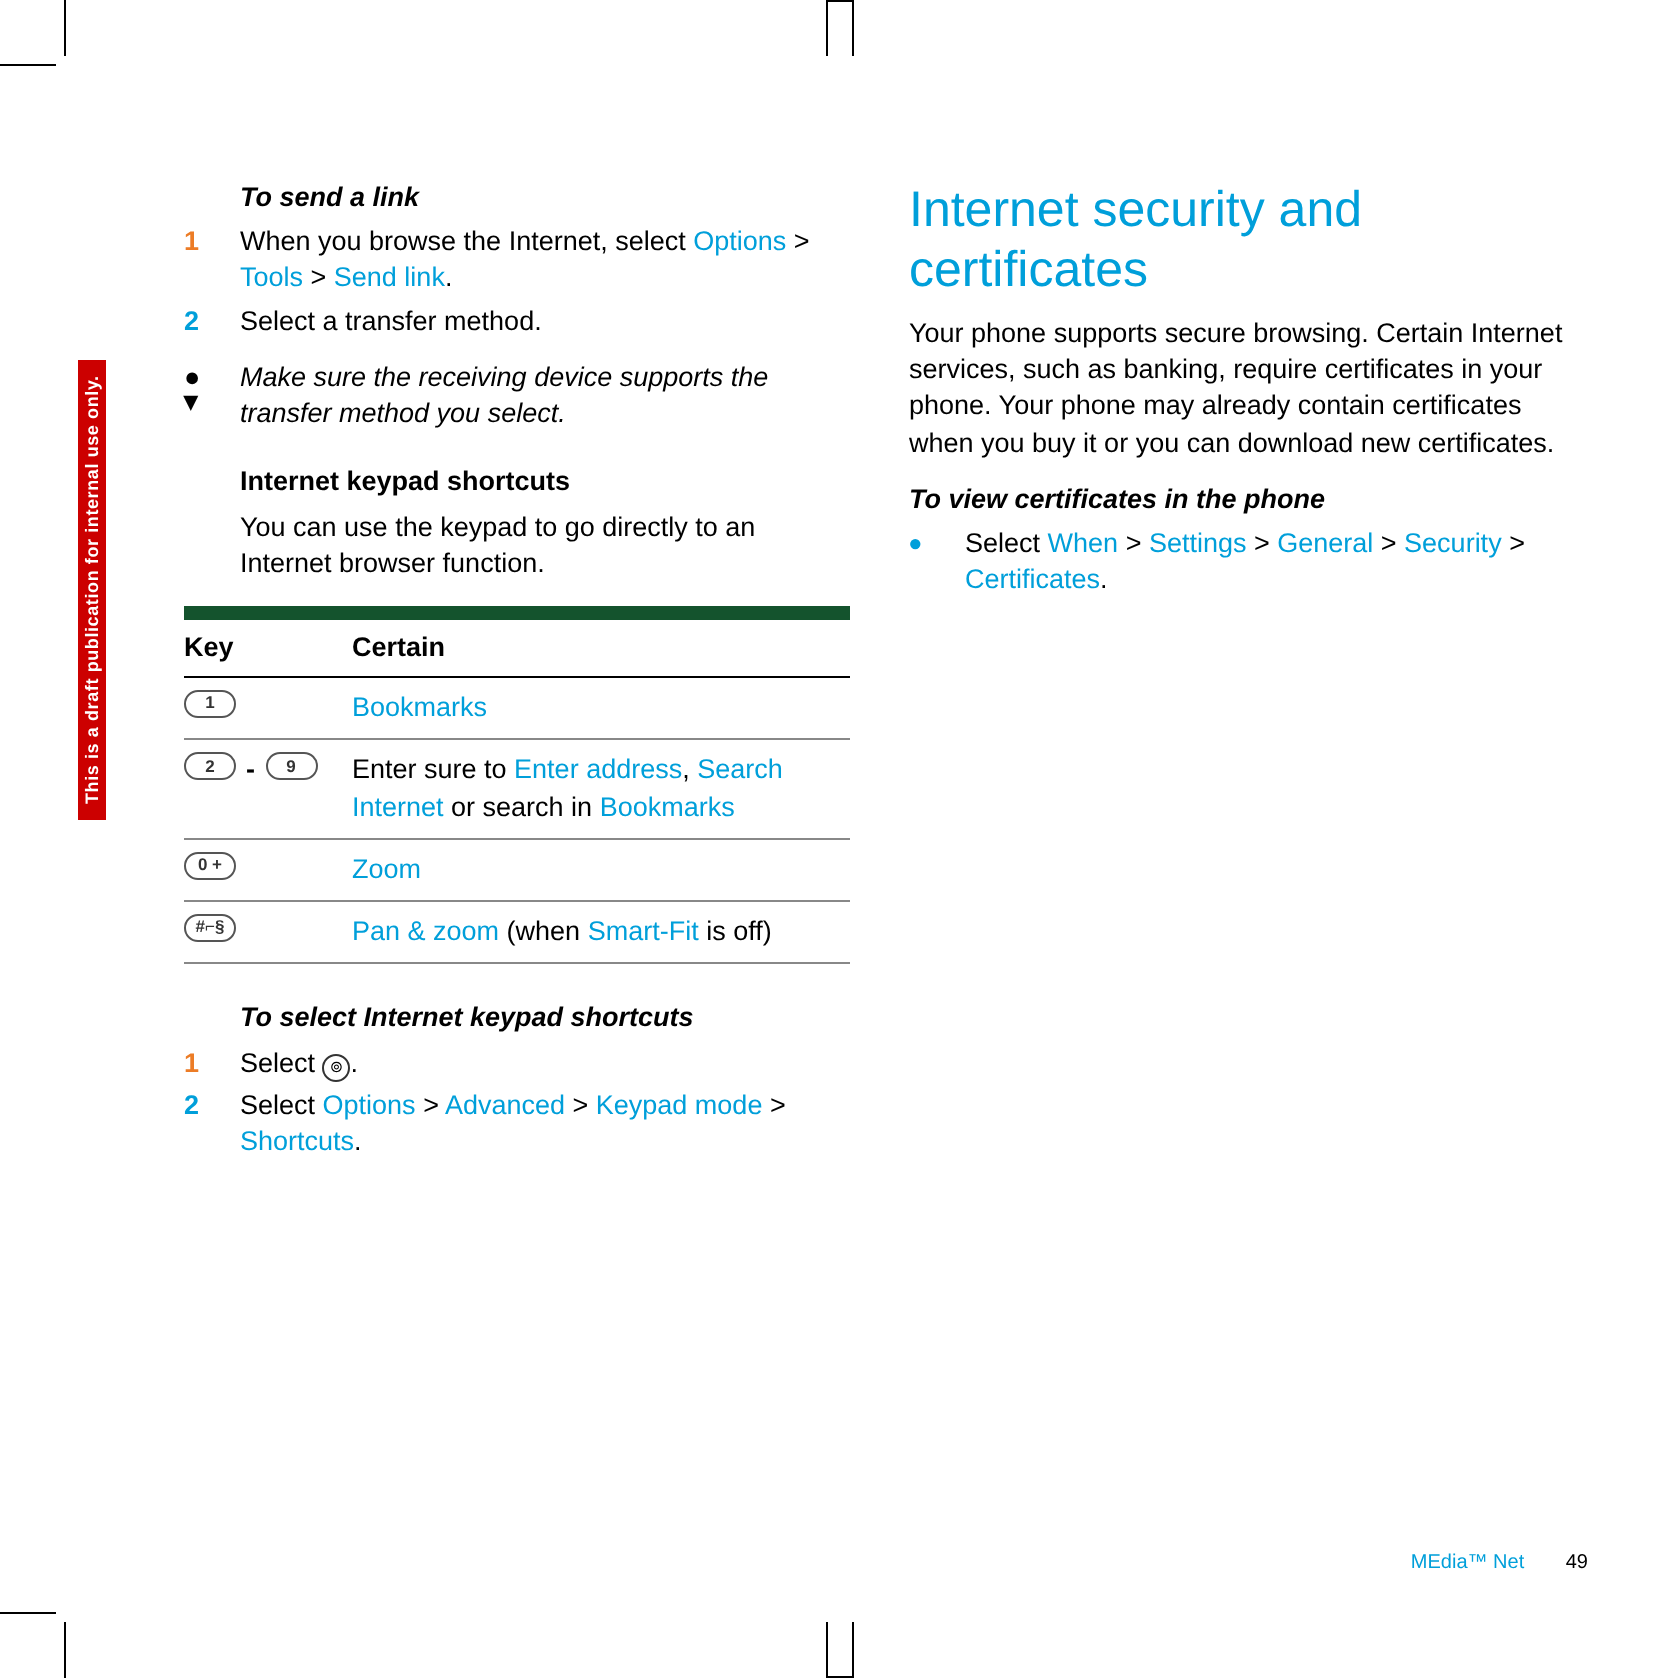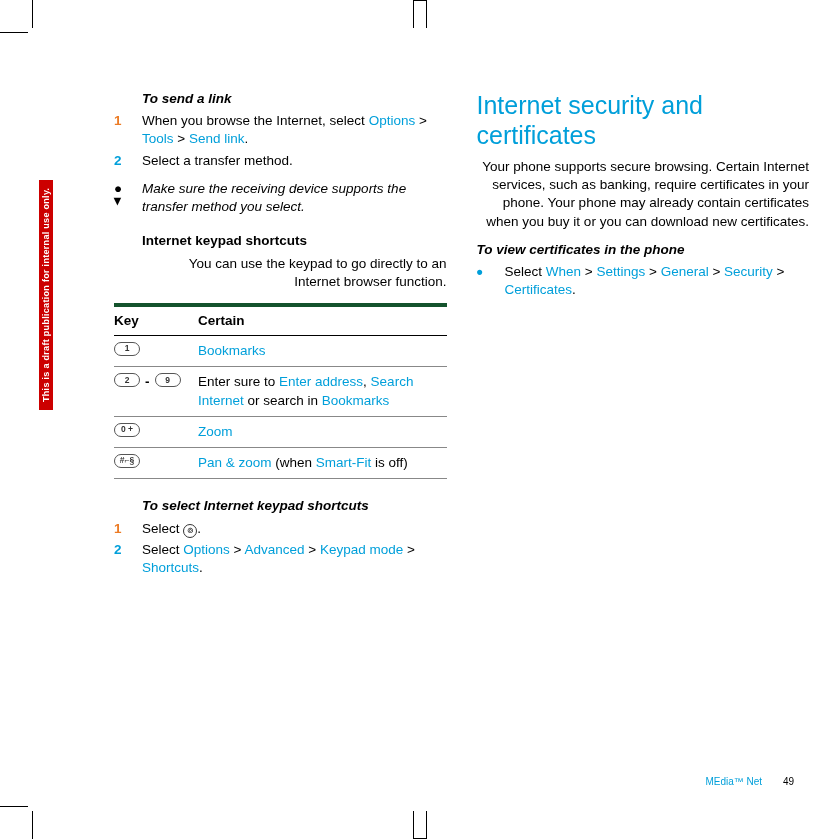--- a/index.html
+++ b/index.html
@@ -11,46 +11,46 @@
     .crop-tl-v { top: 0; left: 32px; width: 1px; height: 28px; }
     .crop-bl-h { bottom: 32px; left: 0; width: 28px; height: 1px; }
     .crop-bl-v { bottom: 0; left: 32px; width: 1px; height: 28px; }
     .crop-mark-top { top: 0; left: 413px; width: 14px; height: 28px; border: 1px solid #000; border-bottom: none; }
     .crop-mark-bottom { bottom: 0; left: 413px; width: 14px; height: 28px; border: 1px solid #000; border-top: none; }
     
     
     .side-tab { position: absolute; left: 39px; top: 410px; transform: rotate(-90deg); transform-origin: left top; background: #c00; color: #fff; font-size: 9px; font-weight: bold; padding: 2px 8px; white-space: nowrap; letter-spacing: 0.3px; }
     
     
-    .page { position: absolute; left: 114px; top: 90px; width: 695px; height: 710px; display: flex; gap: 30px; }
+    .page { position: absolute; left: 92px; top: 90px; width: 695px; height: 710px; display: flex; gap: 30px; }
     .col { flex: 1; font-size: 13.5px; line-height: 1.35; }
     
     .section-title-it { font-weight: bold; font-style: italic; margin-bottom: 4px; margin-top: 0; margin-left: 28px; }
     .section-title-bold { font-weight: bold; margin-bottom: 4px; margin-top: 16px; margin-left: 28px; }
     
     .list { list-style: none; }
     .list li { display: flex; margin-bottom: 3px; }
     .list .num { width: 28px; flex-shrink: 0; font-weight: bold; }
     .num-1 { color: #ec7c26; }
     .num-2 { color: #009fda; }
     .bullet { color: #009fda; font-size: 18px; line-height: 1; }
     .list .txt { flex: 1; }
     
     .link { color: #009fda; }
     .sep { color: #000; }
     
     .note { display: flex; margin: 10px 0 10px 0; font-style: italic; }
     .note-icon { width: 28px; flex-shrink: 0; font-weight: bold; font-style: normal; }
     .note-text { flex: 1; }
     
-    .body-text { margin-left: 28px; margin-bottom: 8px; text-align: right; }
+    .body-text { margin-left: 28px; margin-bottom: 8px; }
     
     
     .kt { margin: 12px 0 18px 0; }
-    .kt-head { display: flex; border-top: 4px solid #14532d; border-bottom: 1px solid #000; padding: 5px 0; font-weight: bold; }
+    .kt-head { display: flex; border-top: 7px solid #14532d; border-bottom: 1px solid #000; padding: 5px 0; font-weight: bold; }
     .kt-row { display: flex; border-bottom: 1px solid #888; padding: 6px 0; }
     .kt-key { width: 84px; flex-shrink: 0; display: flex; align-items: flex-start; gap: 3px; }
     .kt-val { flex: 1; }
     
     .key-btn { display: inline-flex; align-items: center; justify-content: center; width: 26px; height: 14px; border: 1.2px solid #555; border-radius: 8px; font-size: 8.5px; font-weight: bold; color: #333; background: #fff; }
     .dash { padding: 0 2px; font-weight: bold; }
     .circle-icon { display: inline-flex; align-items: center; justify-content: center; width: 14px; height: 14px; border: 1.2px solid #333; border-radius: 50%; font-size: 8px; }
     
     .blue-heading { color: #009fda; font-size: 25px; font-weight: normal; line-height: 1.2; margin-bottom: 8px; }
     

